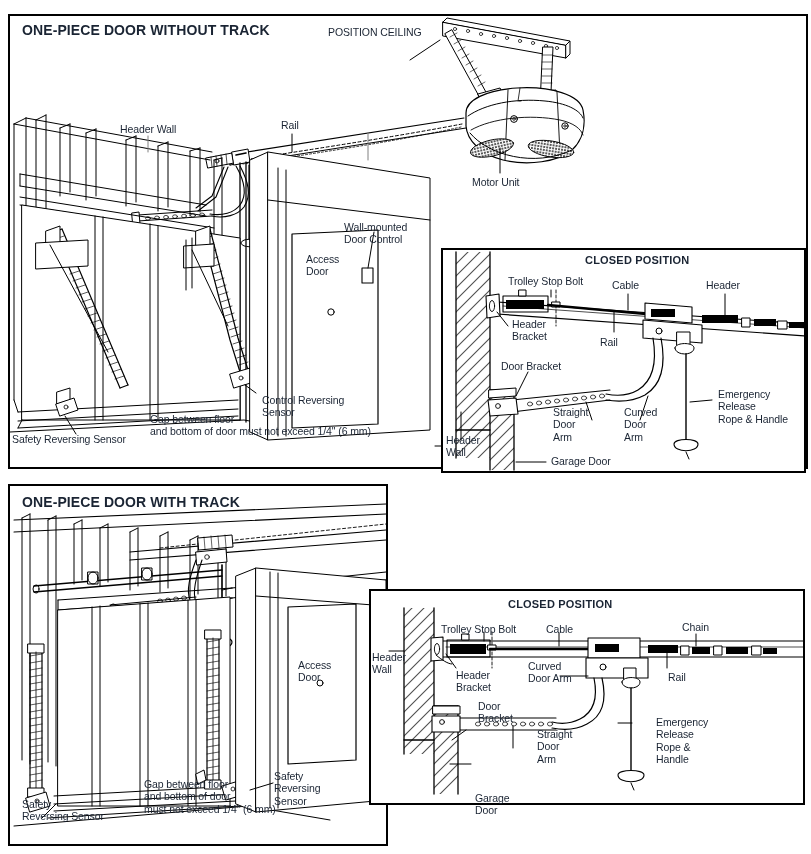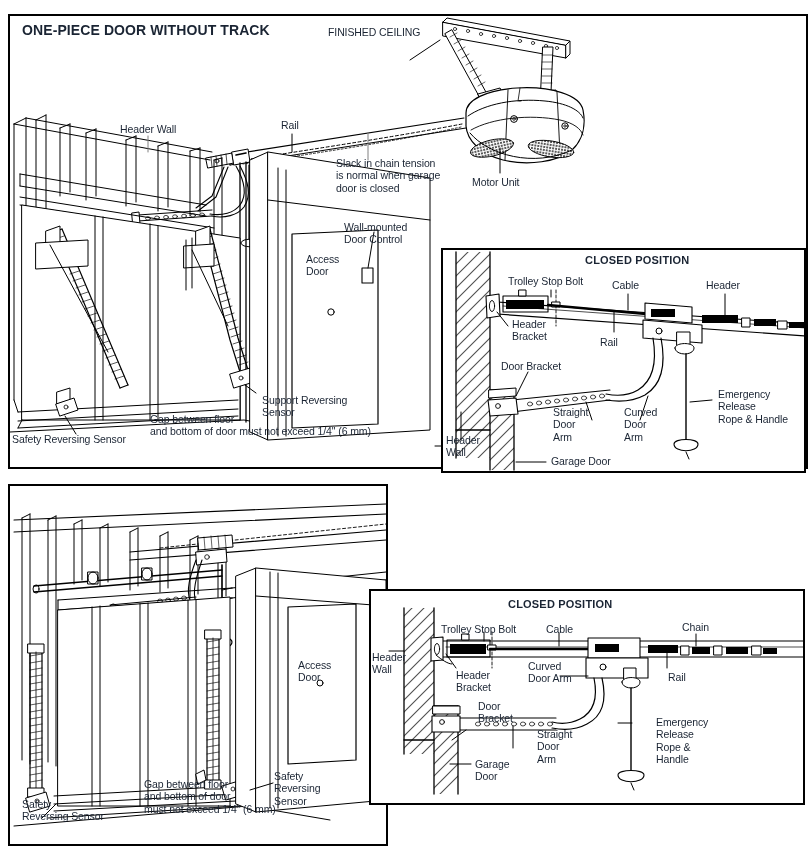--- a/index.html
+++ b/index.html
@@ -542,32 +542,29 @@
         <line x1="648" y1="396" x2="640" y2="420" stroke-width="1"></line>
         <line x1="712" y1="400" x2="690" y2="402" stroke-width="1"></line>
         <line x1="461" y1="440" x2="461" y2="412" stroke-width="1"></line>
         <line x1="546" y1="462" x2="516" y2="462" stroke-width="1"></line>
       </g>
     </g>
   </svg>
 
   <div class="lbl panel-title" style="left:22px; top:22px;">ONE-PIECE DOOR WITHOUT TRACK</div>
 
-  <div class="lbl lbl-md" style="left:328px; top:26px;">FINISHED CEILING</div>
+  <div class="lbl lbl-md" style="left:328px; top:26px;">POSITION CEILING</div>
   <div class="lbl lbl-md" style="left:120px; top:123px;">Header Wall</div>
   <div class="lbl lbl-md" style="left:281px; top:119px;">Rail</div>
-  <div class="lbl lbl-md" style="left:336px; top:157px;">Slack in chain tension
-is normal when garage
-door is closed</div>
   <div class="lbl lbl-md" style="left:472px; top:176px;text-align:right;">Motor Unit</div>
   <div class="lbl lbl-md" style="left:344px; top:221px;">Wall-mounted
 Door Control</div>
   <div class="lbl lbl-md" style="left:306px; top:253px;">Access
 Door</div>
-  <div class="lbl lbl-md" style="left:262px; top:394px;">Support Reversing
+  <div class="lbl lbl-md" style="left:262px; top:394px;">Control Reversing
 Sensor</div>
   <div class="lbl lbl-md" style="left:12px; top:433px;">Safety Reversing Sensor</div>
   <div class="lbl lbl-md" style="left:150px; top:413px;">Gap between floor
 and bottom of door must not exceed 1/4" (6 mm)</div>
 
   <div class="lbl inset-title" style="left:585px; top:254px;">CLOSED POSITION</div>
   <div class="lbl lbl-md" style="left:508px; top:275px;">Trolley Stop Bolt</div>
   <div class="lbl lbl-md" style="left:612px; top:279px;">Cable</div>
   <div class="lbl lbl-md" style="left:706px; top:279px;">Header</div>
   <div class="lbl lbl-md" style="left:512px; top:318px;">Header
@@ -860,20 +857,21 @@
         <line x1="560" y1="676" x2="588" y2="676" stroke-width="1"></line>
         <line x1="667" y1="668" x2="667" y2="652" stroke-width="1"></line>
         <line x1="466" y1="730" x2="452" y2="740" stroke-width="1"></line>
         <line x1="513" y1="726" x2="513" y2="748" stroke-width="1"></line>
         <line x1="471" y1="764" x2="450" y2="764" stroke-width="1"></line>
         <line x1="618" y1="723" x2="632" y2="723" stroke-width="1"></line>
       </g>
     </g>
   </svg>
 
+  <div class="lbl panel-title" style="left:22px; top:494px;">ONE-PIECE DOOR WITH TRACK</div>
 
   <div class="lbl lbl-md" style="left:298px; top:659px;">Access
 Door</div>
   <div class="lbl lbl-md" style="left:274px; top:770px;">Safety
 Reversing
 Sensor</div>
   <div class="lbl lbl-md" style="left:22px; top:798px;">Safety
 Reversing Sensor</div>
   <div class="lbl lbl-md" style="left:144px; top:778px;">Gap between floor
 and bottom of door
@@ -888,20 +886,20 @@
   <div class="lbl lbl-md" style="left:456px; top:669px;">Header
 Bracket</div>
   <div class="lbl lbl-md" style="left:528px; top:660px;">Curved
 Door Arm</div>
   <div class="lbl lbl-md" style="left:668px; top:671px;">Rail</div>
   <div class="lbl lbl-md" style="left:478px; top:700px;">Door
 Bracket</div>
   <div class="lbl lbl-md" style="left:537px; top:728px;">Straight
 Door
 Arm</div>
-  <div class="lbl lbl-md" style="left:475px; top:758px;">Garage
+  <div class="lbl lbl-md" style="left:475px; top:792px;">Garage
 Door</div>
   <div class="lbl lbl-md" style="left:656px; top:716px;">Emergency
 Release
 Rope &amp;
 Handle</div>
 
 </div>
 
 </body></html>

